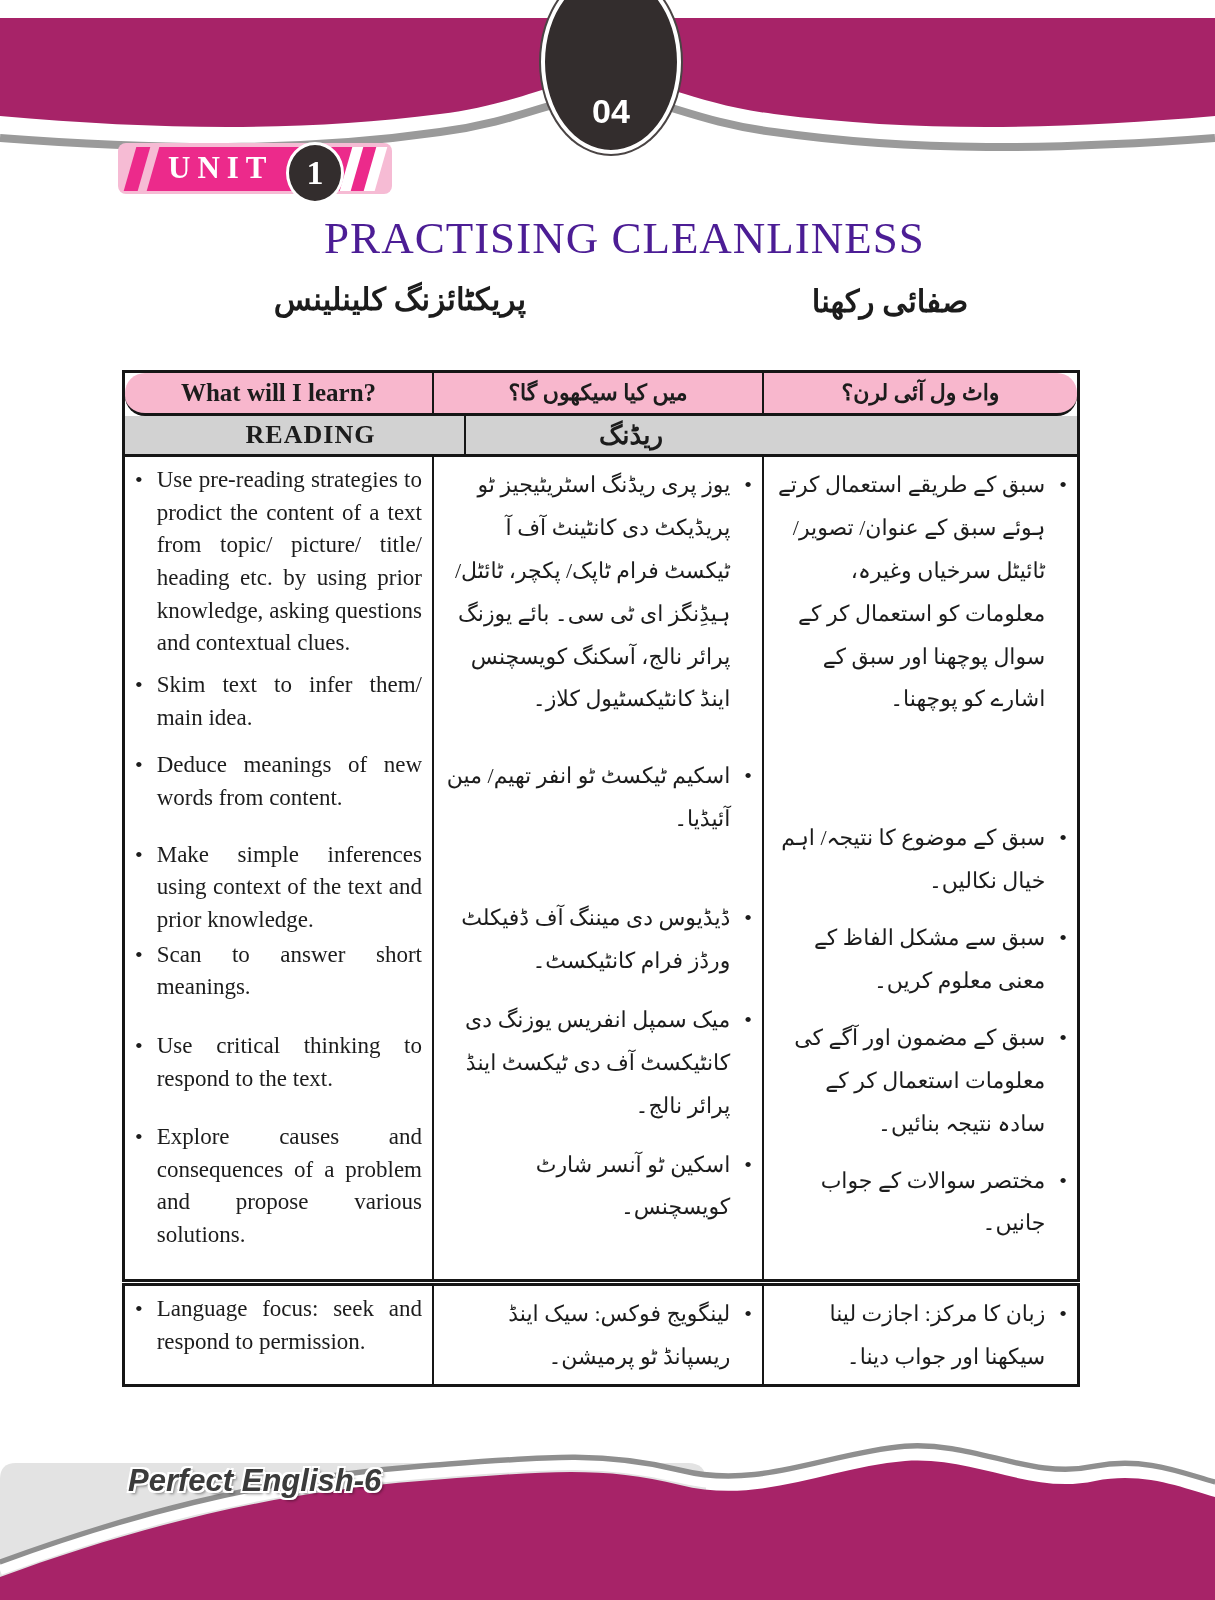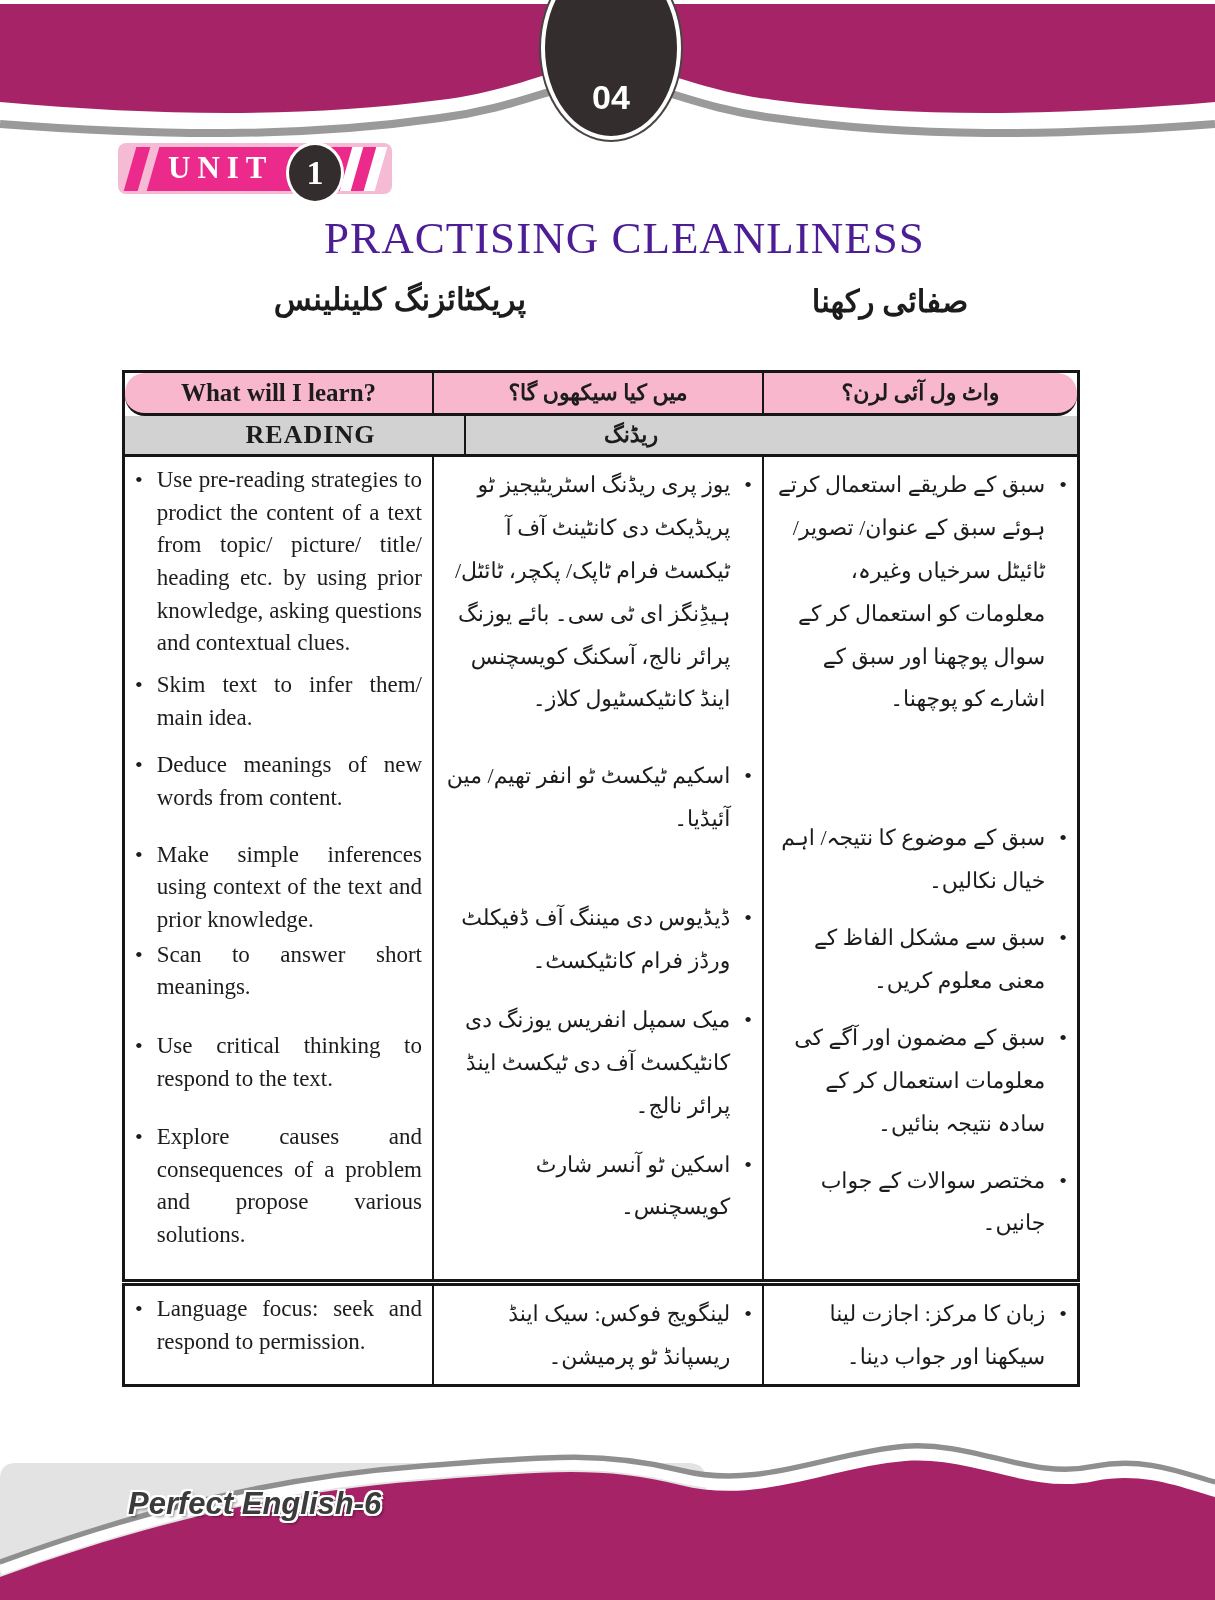--- a/index.html
+++ b/index.html
@@ -3,21 +3,21 @@
 <meta charset="utf-8">
 <style>
   html,body{margin:0;padding:0;}
   body{
     width:1215px;height:1600px;position:relative;overflow:hidden;
     background:#ffffff;font-family:"Liberation Serif", serif;color:#1c1c1c;
   }
   .abs{position:absolute;}
 
   
-  .top-banner{top:4px;left:0;width:1060px;height:150px;}
+  .top-banner{top:18px;left:0;width:1060px;height:150px;}
   .page-ellipse{
     left:541px;top:-48px;width:132px;height:176px;border-radius:50%;
     background:#332d2d;border:4px solid #ffffff;box-shadow:0 0 0 2px #4a4444;
     z-index:5;
   }
   .page-num{
     position:absolute;left:0;right:0;top:118px;text-align:center;
     color:#ffffff;font-family:"Liberation Sans",sans-serif;font-weight:bold;font-size:34px;
   }
 
@@ -58,21 +58,21 @@
   .trow{display:grid;grid-template-columns:309px 330px 1fr;}
   .trow > div{border-right:2px solid #161616;box-sizing:border-box;}
   .trow > div:last-child{border-right:none;}
   .hdr{background:#f8b7cd;border-bottom:3px solid #161616;border-radius:20px;}
   .hdr > div{display:flex;align-items:center;justify-content:center;font-weight:bold;}
   .hdr .en{font-size:25px;}
   .hdr .ur{font-size:22px;direction:rtl;}
   .sect{background:#d2d2d2;border-bottom:3px solid #161616;}
   .sect > div{display:flex;align-items:center;justify-content:center;font-weight:bold;}
   .sect .en{font-size:26px;letter-spacing:1px;}
-  .sect .ur{font-size:22px;direction:rtl;}
+  .sect .ur{font-size:26px;direction:rtl;}
   .hdr-speaking .en{text-shadow:1px 1px 0 #fff,-1px -1px 0 #fff;}
 
   .body-row > div{padding:7px 10px 4px 10px;overflow:hidden;}
   .cell-en{font-size:23px;line-height:1.42;}
   .cell-ur{direction:rtl;font-size:22px;line-height:1.95;text-align:right;}
   .li{display:flex;gap:14px;}
   .li .dot{flex:0 0 auto;font-size:22px;}
   .li .txt{flex:1 1 auto;text-align:justify;}
   .cell-ur .li .txt{text-align:right;}
 
@@ -95,21 +95,20 @@
   .speaking-hdr{height:40px;}
   .speaking-body{min-height:98px;}
 
   
   .footer-wrap{left:0;top:1425px;width:1215px;height:175px;z-index:2;}
   .footer-title{
     left:128px;top:1463px;z-index:4;
     font-family:"Liberation Sans",sans-serif;font-style:italic;font-weight:bold;font-size:31px;
     color:#3b3b3b;
     text-shadow:-2px -2px 0 #fff,2px -2px 0 #fff,-2px 2px 0 #fff,2px 2px 0 #fff,3px 3px 3px rgba(0,0,0,.45);
-    margin-top:23px;
   }
   svg{display:block;}
 </style>
 </head>
 <body>
 
 <div class="abs top-banner">
   <svg width="1215" height="150" viewBox="0 0 1215 150">
     <path d="M0,120 C160,132 300,134 440,114 C520,104 560,78 607,76 C654,78 694,104 774,114 C914,134 1054,132 1215,120" fill="none" stroke="#9a9a9a" stroke-width="8"></path>
     <path d="M0,0 L1215,0 L1215,98 C1054,112 914,114 774,96 C694,86 654,60 607,58 C560,60 520,86 440,96 C300,114 160,112 0,98 Z" fill="#a72368"></path>

